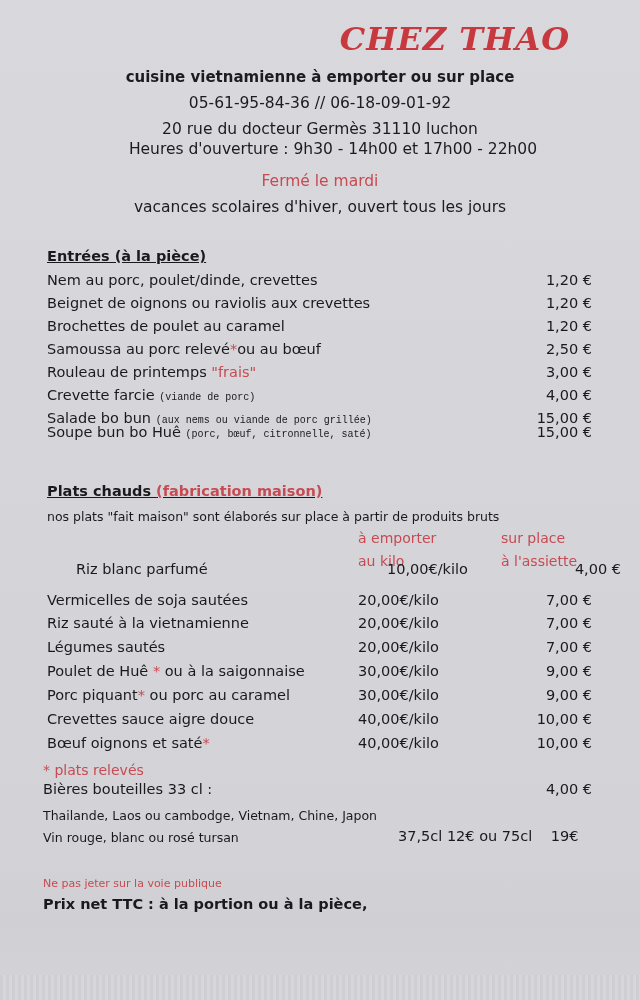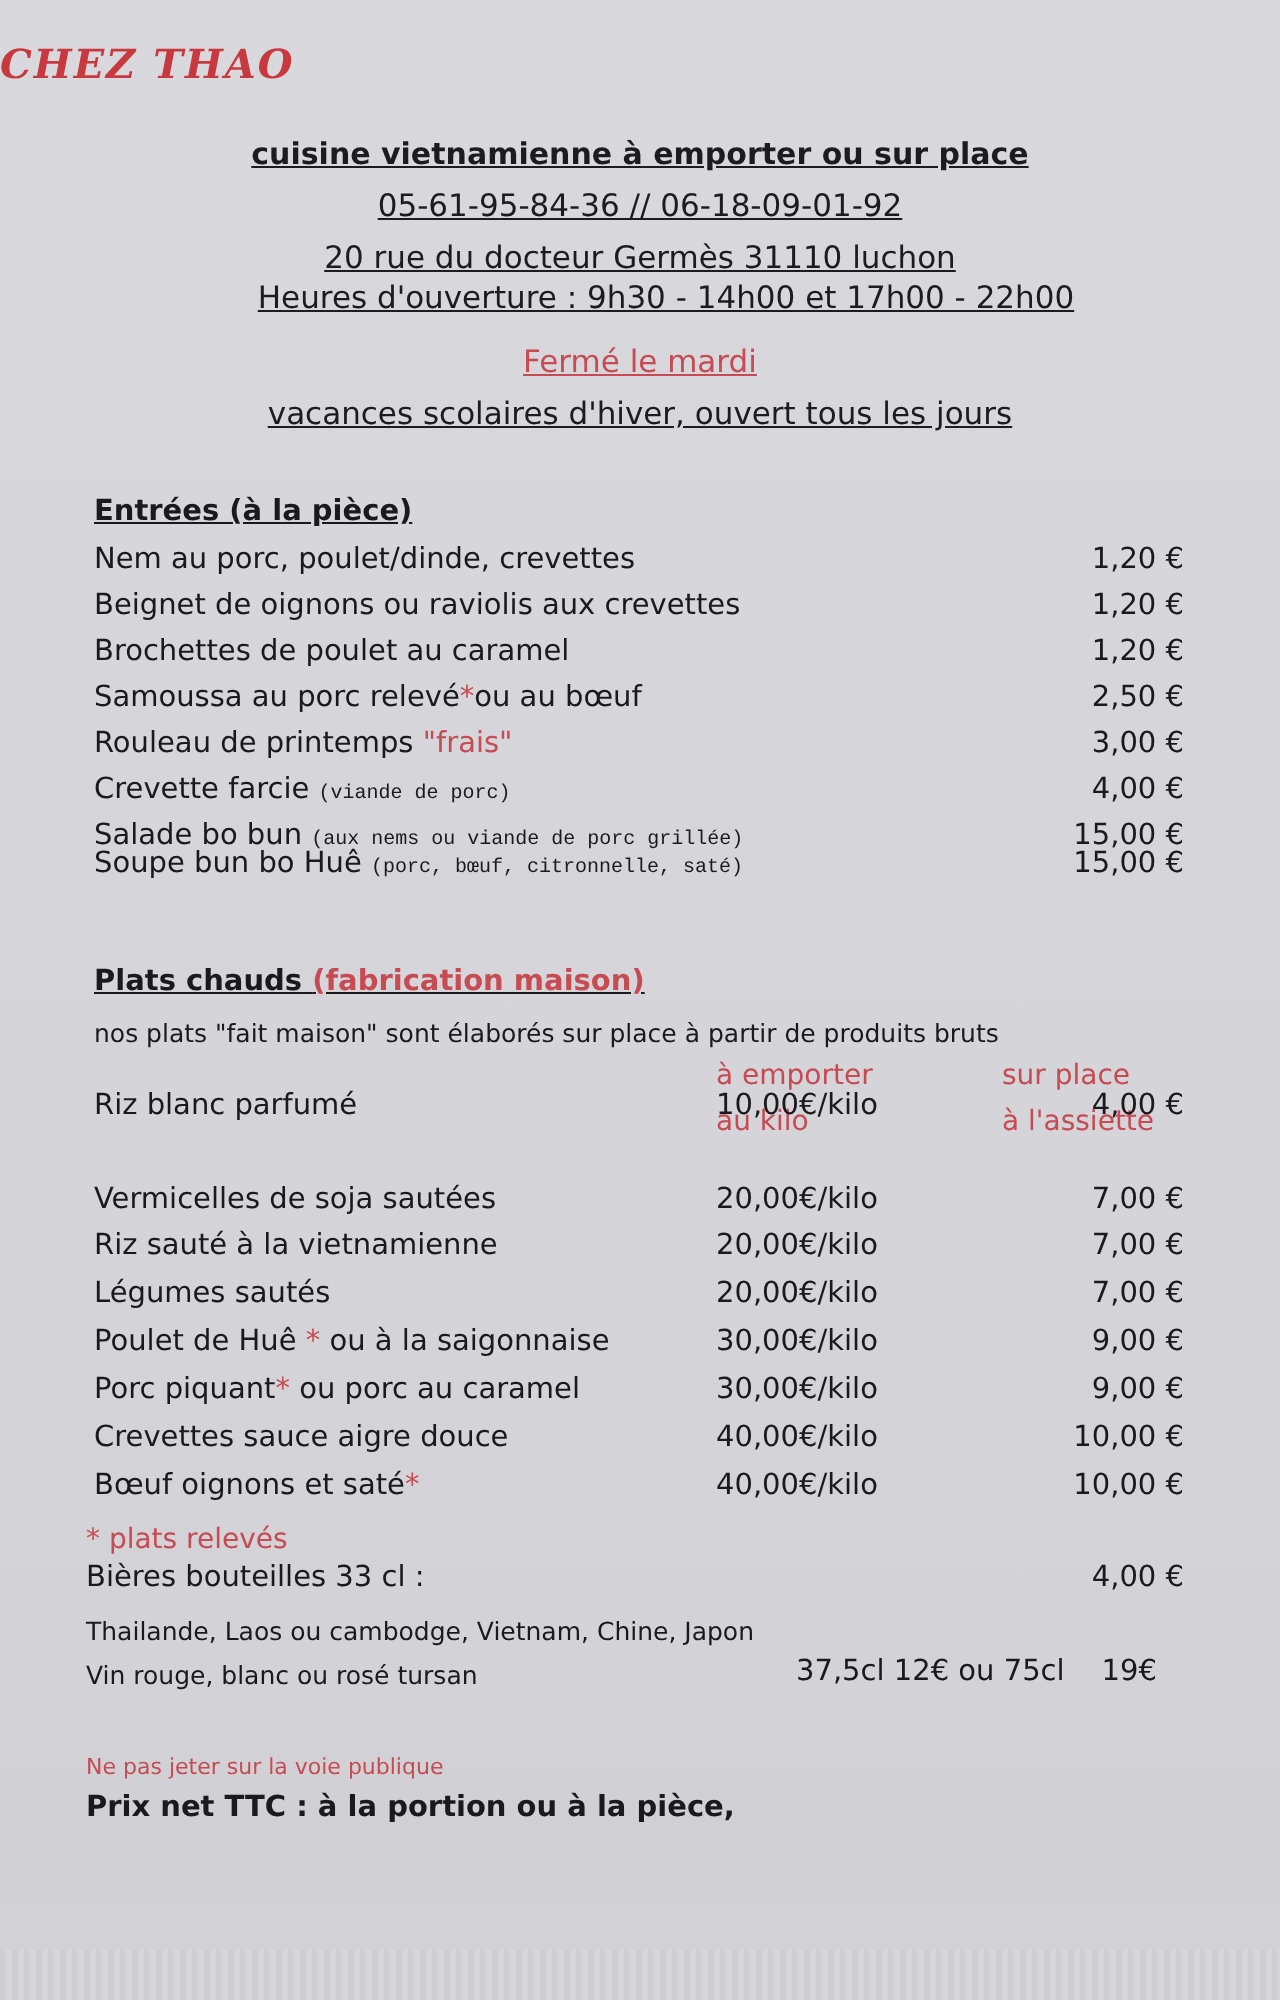--- a/index.html
+++ b/index.html
@@ -9,27 +9,27 @@
     font-family: "Liberation Sans", "DejaVu Sans", sans-serif;
     color: #1a1a1c;
     position: relative;
   }
   .page { position: absolute; left: 0; top: 0; width: 640px; height: 1000px; }
   .bottom-edge {
     position: absolute; left: 0; top: 975px; width: 640px; height: 25px;
     background: repeating-linear-gradient(90deg, #cfcfd3 0 3px, #d7d7db 3px 6px);
   }
   .title {
-    position: absolute; left: 0; width: 570px; top: 20px; text-align: left;
+    position: absolute; left: 0; width: 570px; top: 20px; text-align: right;
     font-family: "DejaVu Serif", serif; font-style: italic; font-weight: bold;
-    color: #c8393f; font-size: 20px; letter-spacing: 1px;
+    color: #c8393f; font-size: 32px; letter-spacing: 1px;
   }
   .hdr {
     position: absolute; left: 0; width: 640px; text-align: center;
-    font-family: "DejaVu Sans", sans-serif; font-size: 15.5px; color: #1c1c1e; text-decoration: underline;
+    font-family: "DejaVu Sans", sans-serif; font-size: 15.5px; color: #1c1c1e;
   }
   .hdr.bold { font-weight: bold; font-size: 15px; }
   .hdr.red { color: #c64b52; }
   .row { position: absolute; left: 47px; width: 545px; height: 22px; font-family: "DejaVu Sans", sans-serif; font-size: 14.5px; }
   .row .name { position: absolute; left: 0; top: 0; white-space: nowrap; }
   .row .name small { font-size: 10px; font-family: Liberation Mono, monospace; }
   .row .price { position: absolute; right: 0; top: 0; text-align: right; white-space: nowrap; }
   .row .kilo { position: absolute; left: 311px; top: 0; white-space: nowrap; }
   .red { color: #c64b52; }
   .sec-title {
@@ -89,21 +89,21 @@
   </div>
 
   <div class="sec-title" style="top:483px;"><span>Plats chauds</span> <span class="red">(fabrication maison)</span></div>
   <div class="small-line" style="top:509px; left:47px;">nos plats "fait maison" sont élaborés sur place à partir de produits bruts</div>
 
   <div class="col-hdr" style="top:530px; left:358px;">à emporter</div>
   <div class="col-hdr" style="top:553px; left:358px;">au kilo</div>
   <div class="col-hdr" style="top:530px; left:501px;">sur place</div>
   <div class="col-hdr" style="top:553px; left:501px;">à l'assiette</div>
 
-  <div class="row" style="top:545px;">
+  <div class="row" style="top:561px;margin-left:29px;">
     <span class="name">Riz blanc parfumé</span>
     <span class="kilo">10,00€/kilo</span>
     <span class="price">4,00 €</span>
   </div>
   <div class="row" style="top:592px;">
     <span class="name">Vermicelles de soja sautées</span>
     <span class="kilo">20,00€/kilo</span>
     <span class="price">7,00 €</span>
   </div>
   <div class="row" style="top:615px;">

